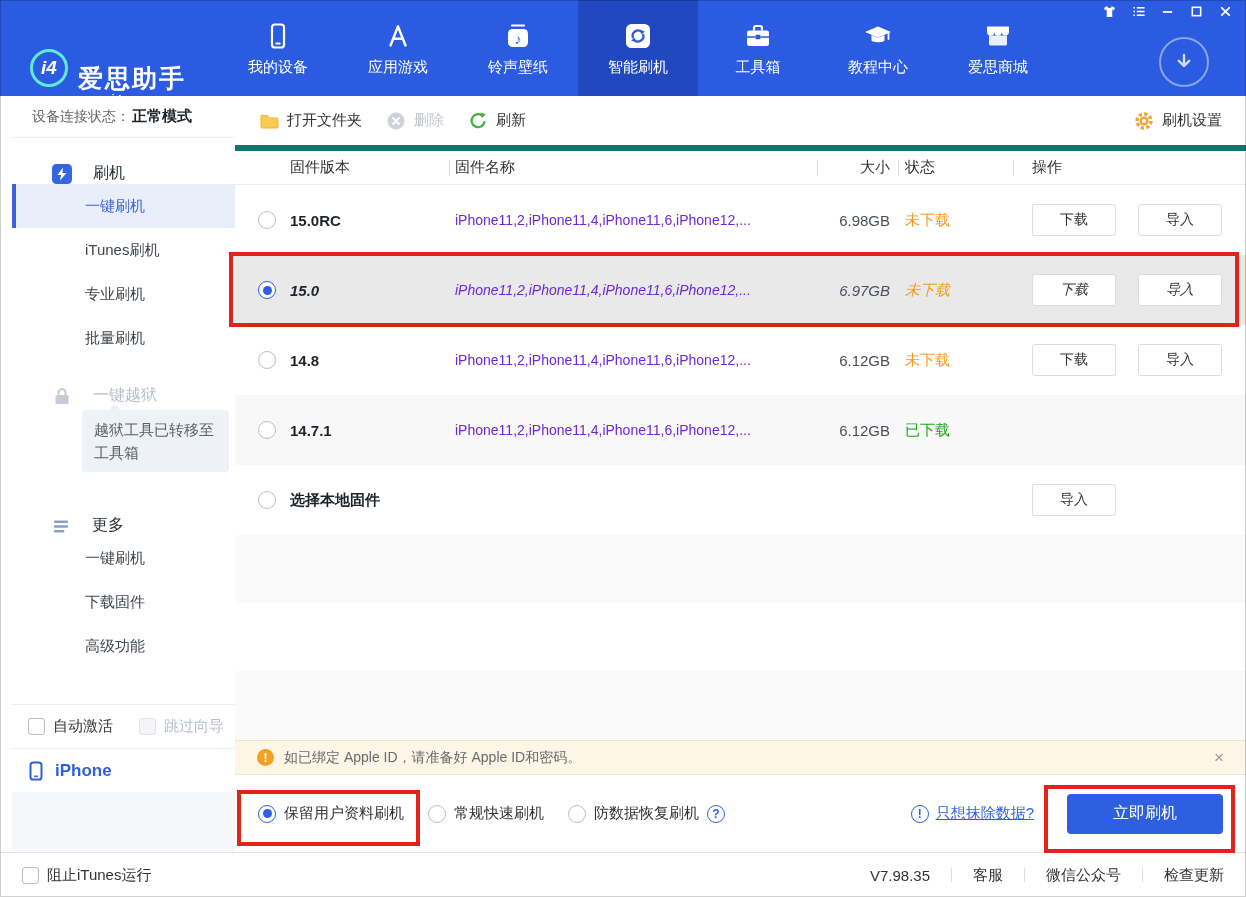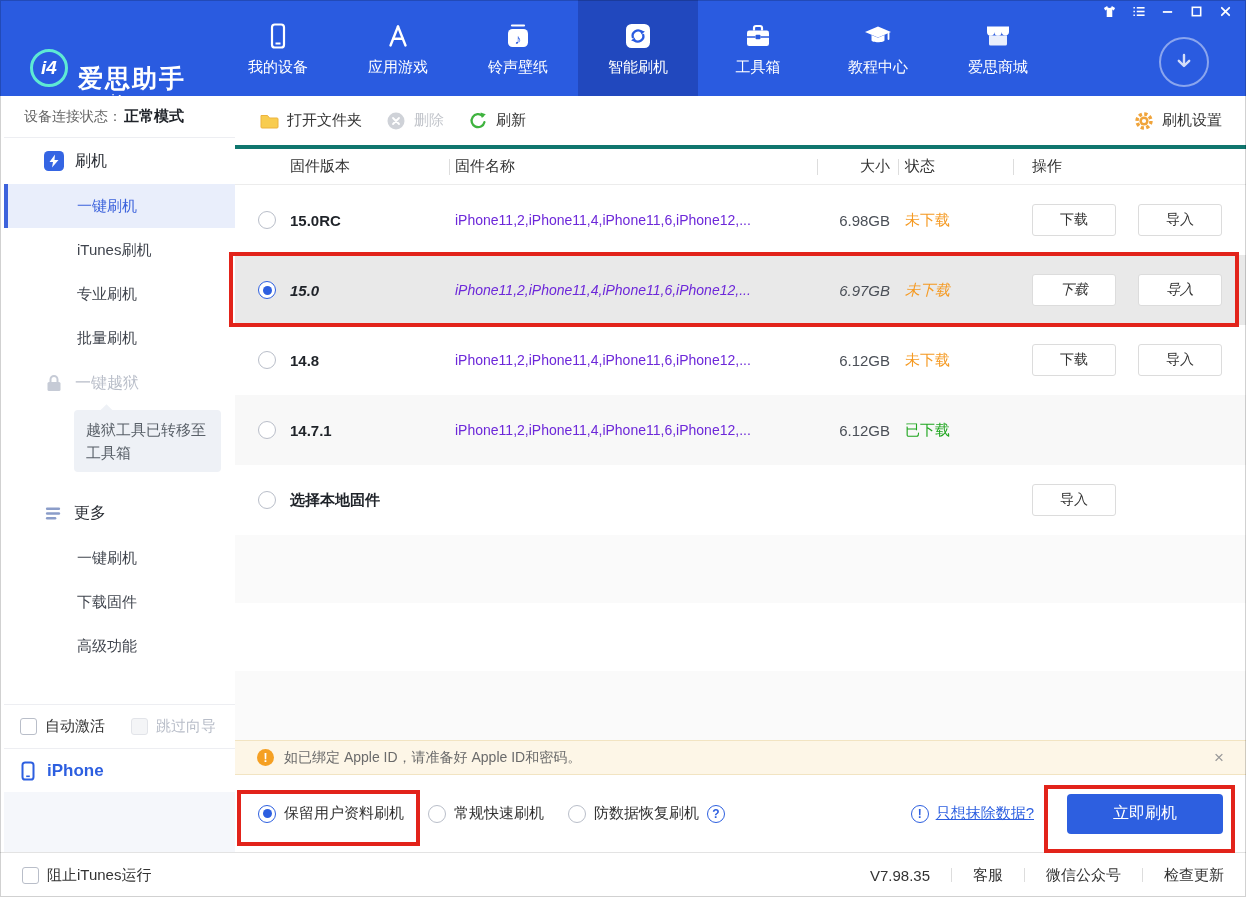--- a/index.html
+++ b/index.html
@@ -17,24 +17,24 @@
   .nav { position:absolute; left:218px; top:0; height:96px; display:flex; }
   .nav-item { width:120px; height:96px; display:flex; flex-direction:column; align-items:center; justify-content:center; gap:6px; color:#fff; cursor:pointer; }
   .nav-item.active { background:#2148BE; }
   .nav-icon { height:32px; display:flex; align-items:center; justify-content:center; }
   .nav-label { font-size:15px; }
   .win-controls { position:absolute; top:4px; right:13px; display:flex; gap:14px; align-items:center; z-index:5; }
   .wc { width:15px; height:14px; cursor:pointer; display:flex; align-items:center; justify-content:center; }
   .download-circle { position:absolute; right:37px; top:37px; width:50px; height:50px; border:2px solid rgba(255,255,255,.45); border-radius:50%; display:flex; align-items:center; justify-content:center; cursor:pointer; }
 
   
-  .sidebar { position:absolute; left:4px; top:96px; width:235px; height:756px; background:#fff; border-right:1px solid #E6E8EC; }
+  .sidebar { position:absolute; left:12px; top:96px; width:235px; height:756px; background:#fff; border-right:1px solid #E6E8EC; }
   .conn { height:42px; display:flex; align-items:center; padding-left:20px; border-bottom:1px solid #EDEEF2; font-size:14px; color:#666; }
   .conn b { color:#1F2329; font-size:15px; margin-left:2px; }
-  .menu-group { height:46px; display:flex; align-items:center; padding-left:40px; gap:11px; font-size:16px; color:#2B2F36; }
+  .menu-group { height:46px; display:flex; align-items:flex-end; padding-left:40px; gap:21px; font-size:16px; color:#2B2F36; }
   .menu-group.disabled { color:#B9BEC9; }
   .menu-item { height:44px; display:flex; align-items:center; padding-left:73px; font-size:15px; color:#40454E; cursor:pointer; position:relative; }
   .menu-item.active { background:#E9EEFB; color:#3D63DC; }
   .menu-item.active::before { content:''; position:absolute; left:0; top:0; bottom:0; width:4px; background:#3D63DC; }
   .jb-tip { margin:4px 17px 0 70px; background:#EEF1F6; border-radius:4px; padding:8px 12px; font-size:15px; color:#596068; line-height:23px; position:relative; }
   .jb-tip::before { content:''; position:absolute; top:-4px; left:28px; width:9px; height:9px; background:#EEF1F6; transform:rotate(45deg); }
   .more-group { margin-top:18px; }
   .sidebar-bottom { position:absolute; left:0; right:0; bottom:0; }
   .check-row { height:44px; border-top:1px solid #EDEEF2; display:flex; align-items:center; padding-left:16px; font-size:15px; color:#333; }
   .check-row .lbl { margin-left:8px; }
@@ -43,21 +43,21 @@
   .device-row { height:44px; border-top:1px solid #EDEEF2; display:flex; align-items:center; padding-left:14px; gap:9px; }
   .device-label { color:#2D5FE0; font-weight:bold; font-size:17px; }
   .device-panel { height:60px; background:#F5F7FB; }
 
   
   .main { position:absolute; left:235px; top:96px; right:0; height:756px; background:#fff; }
   .main-toolbar { height:49px; display:flex; align-items:center; padding:0 24px; }
   .tb-item { display:flex; align-items:center; gap:8px; font-size:15px; color:#333; margin-right:24px; cursor:pointer; }
   .tb-item.disabled { color:#C3C6CC; }
   .tb-settings { margin-left:auto; margin-right:0; }
-  .thead { height:40px; display:flex; align-items:center; border-top:4px solid #0f766e; border-bottom:1px solid #ECECEC; font-size:15px; color:#333; }
+  .thead { height:40px; display:flex; align-items:center; border-top:6px solid #0f766e; border-bottom:1px solid #ECECEC; font-size:15px; color:#333; }
   .c-sel { flex:0 0 55px; display:flex; align-items:center; padding-left:23px; }
   .c-version { flex:0 0 158px; }
   .c-name { flex:0 0 362px; padding-left:7px; position:relative; white-space:nowrap; overflow:hidden; }
   .c-size { flex:0 0 80px; text-align:right; position:relative; }
   .c-status { flex:0 0 123px; padding-left:15px; position:relative; }
   .c-actions { flex:1; padding-left:19px; display:flex; gap:22px; align-items:center; position:relative; }
   .thead .vsep::before { content:''; position:absolute; top:50%; margin-top:-8px; width:1px; height:16px; background:#DDD; }
   .thead .c-name::before { left:1px; } .thead .c-size::before { left:7px; }
   .thead .c-status::before { left:8px; } .thead .c-actions::before { left:0; }
   .frow { height:70px; display:flex; align-items:center; font-size:15px; cursor:pointer; }

